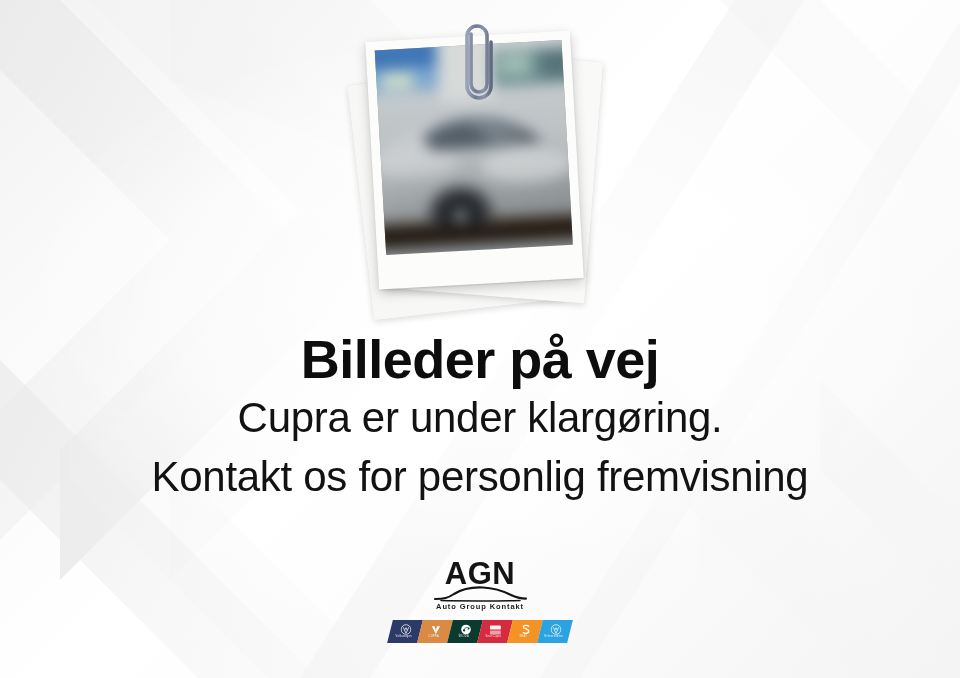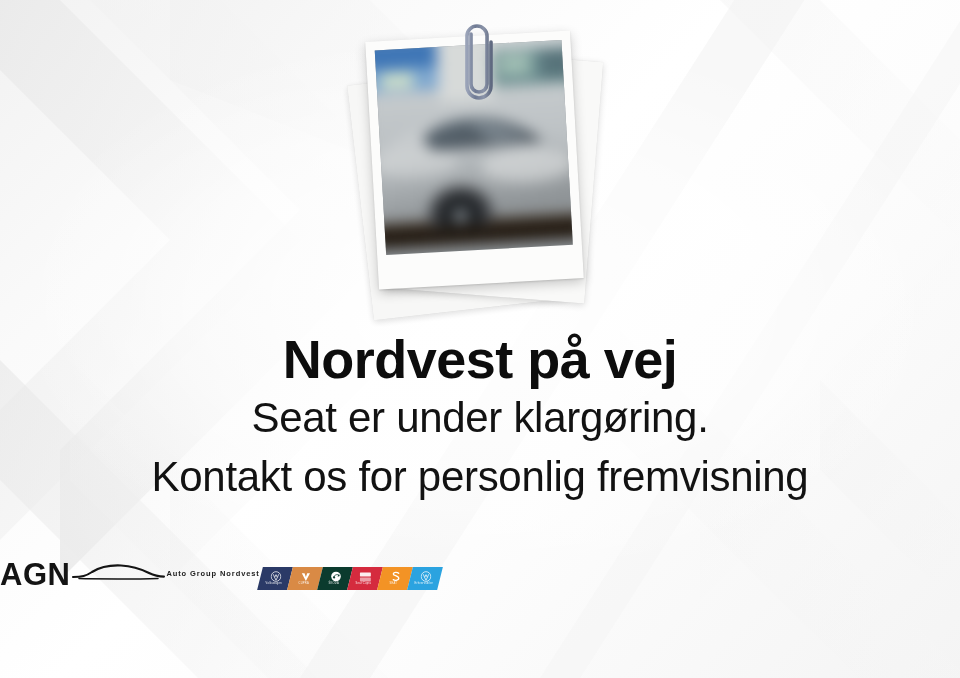--- a/index.html
+++ b/index.html
@@ -133,21 +133,21 @@
     margin-top: 7px;
   }
 
   
   .logo-block {
     position: absolute;
     left: 0;
     right: 0;
     top: 558px;
     display: flex;
-    flex-direction: row;
+    flex-direction: column;
     align-items: center;
     text-align: right;
   }
   .logo-wordmark {
     font-family: "Liberation Sans", sans-serif;
     font-size: 31px;
     font-weight: 700;
     letter-spacing: 0.5px;
     color: #141414;
     line-height: 1;
@@ -306,34 +306,34 @@
         <stop offset="0%" stop-color="#9aa3b8"></stop>
         <stop offset="35%" stop-color="#6f7a93"></stop>
         <stop offset="70%" stop-color="#8b94a9"></stop>
         <stop offset="100%" stop-color="#5f6980"></stop>
       </linearGradient>
     </defs>
     <path d="M 16 12 L 16 62 A 8 8 0 0 0 32 62 L 32 14 A 10 10 0 0 0 12 14 L 12 64 A 12 12 0 0 0 36 64 L 36 20" fill="none" stroke="url(#clipG)" stroke-width="3.6" stroke-linecap="round" stroke-linejoin="round"></path>
   </svg>
 
   <div class="text-block">
-    <h1 class="headline">Nordvest på vej</h1>
-    <p class="subline">Seat er under klargøring.</p>
+    <h1 class="headline">Billeder på vej</h1>
+    <p class="subline">Cupra er under klargøring.</p>
     <p class="subline second">Kontakt os for personlig fremvisning</p>
   </div>
 
   <div class="logo-block">
     <div class="logo-wordmark">AGN</div>
 
     <svg class="logo-swoosh" width="96" height="17" viewBox="0 0 96 17">
       <path d="M 3 13 C 12 13 16 12 22 8 C 30 3 40 1 51 1.5 C 62 2 71 5 79 9 C 85 12 89 12.6 94 12.6" fill="none" stroke="#141414" stroke-width="2.1" stroke-linecap="round"></path>
       <path d="M 9 14.6 C 20 14.9 34 14.9 48 14.9 C 62 14.9 76 14.8 88 14.4" fill="none" stroke="#141414" stroke-width="1.5" stroke-linecap="round"></path>
     </svg>
 
-    <div class="logo-tagline">Auto Group Nordvest</div>
+    <div class="logo-tagline">Auto Group Kontakt</div>
 
     <div class="brand-bar">
 
       <div class="brand-cell" style="background:#2b3a67">
         <span class="brand-glyph">
           <svg width="11" height="11" viewBox="0 0 24 24">
             <circle cx="12" cy="12" r="10.5" fill="none" stroke="#ffffff" stroke-width="1.6"></circle>
             <path d="M 6 7 L 9 14 L 12 8 L 15 14 L 18 7 M 9 14 L 12 20 L 15 14" fill="none" stroke="#ffffff" stroke-width="1.6" stroke-linejoin="round"></path>
           </svg>
         </span>

